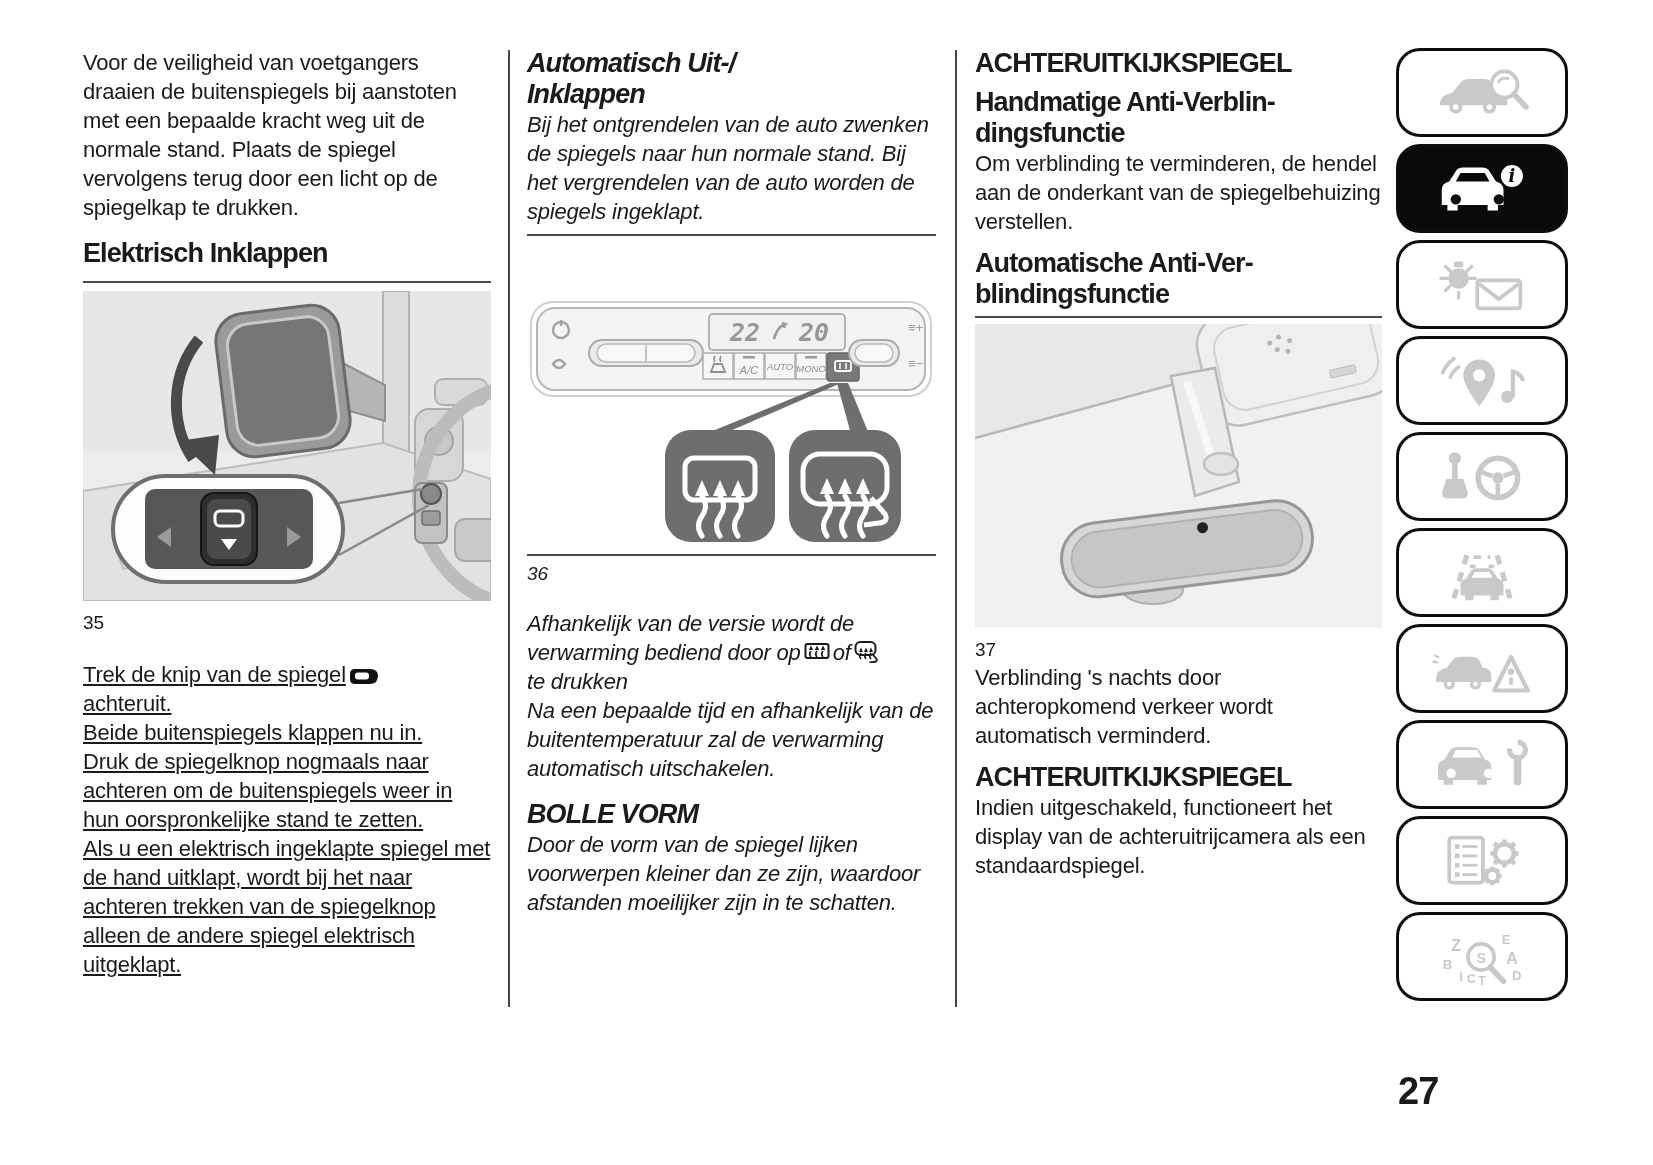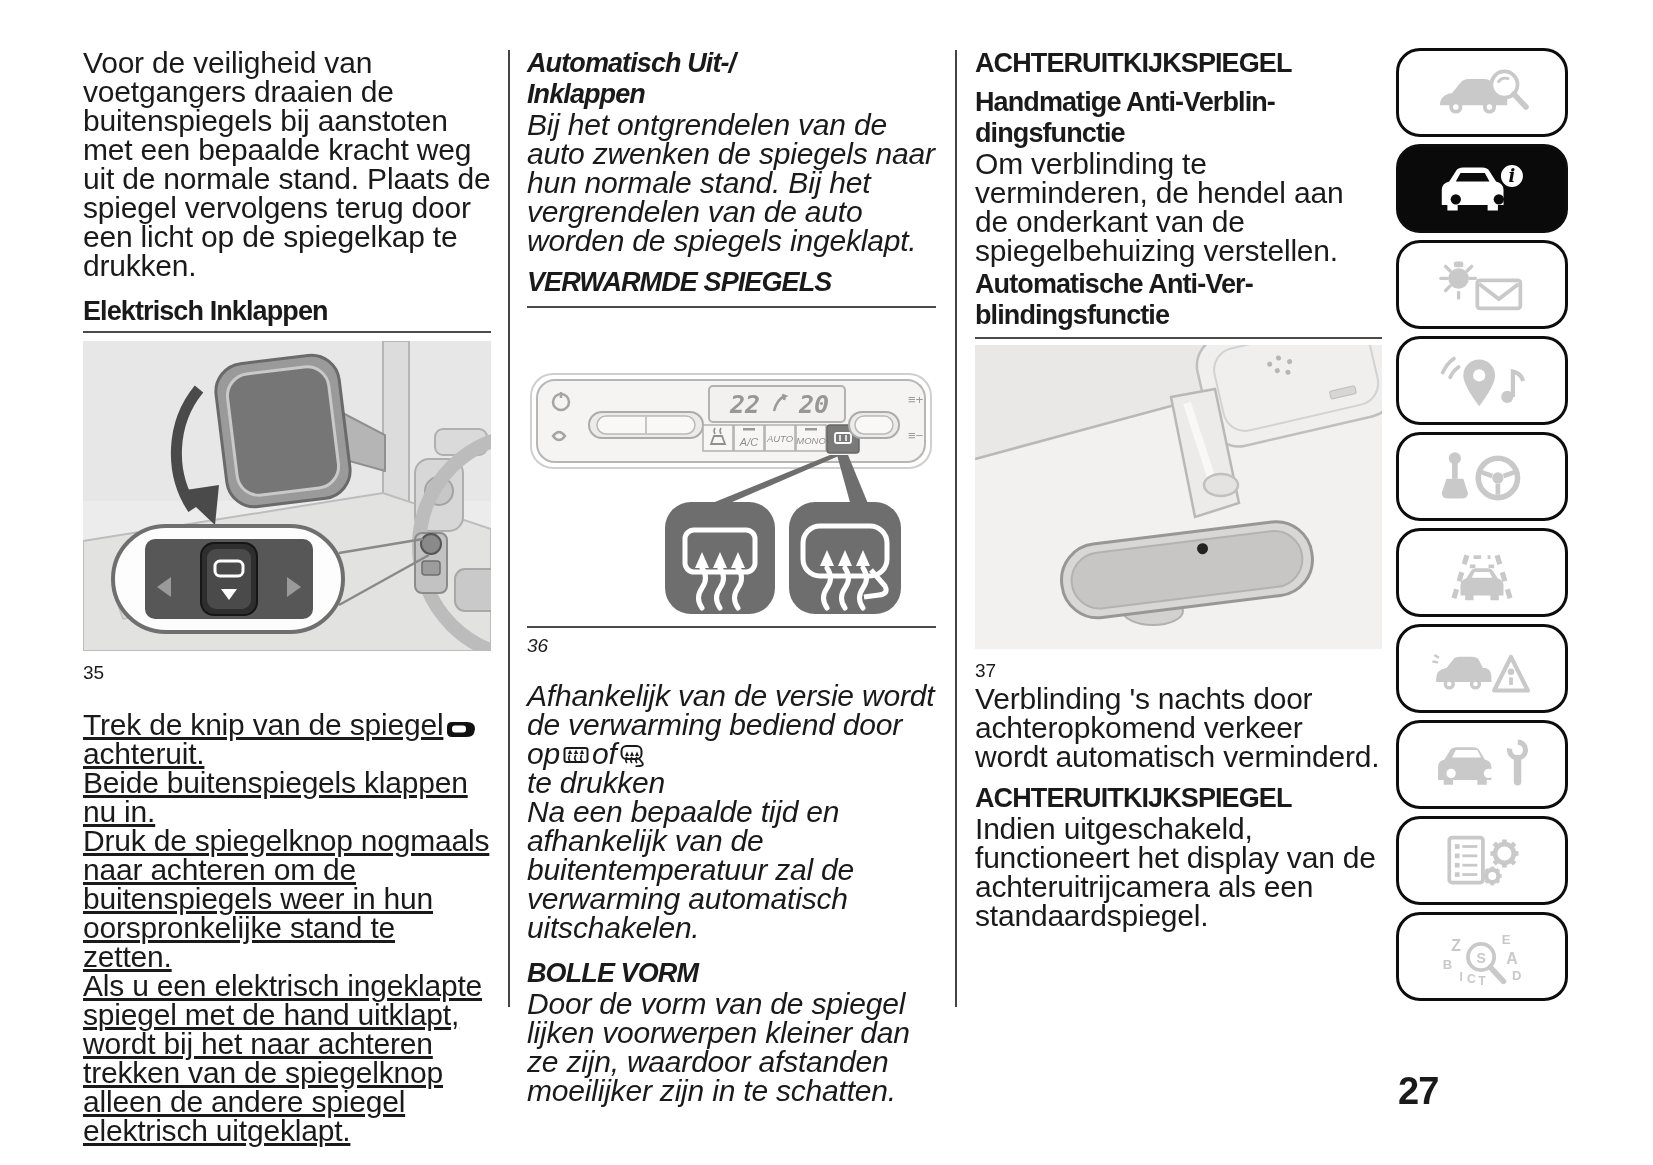--- a/index.html
+++ b/index.html
@@ -7,37 +7,37 @@
     width:1653px;height:1165px;background:#ffffff;position:relative;overflow:hidden;
     font-family:"Liberation Sans", sans-serif;color:#1a1a1a;
   }
   .col{position:absolute;top:48px;}
   #col1{left:83px;width:408px;}
   #col2{left:527px;width:409px;font-style:italic;}
   #col3{left:975px;width:407px;}
   .vdiv{position:absolute;top:50px;width:2px;height:957px;background:#454545;}
   #vdiv1{left:508px;}
   #vdiv2{left:955px;}
-  p.body{font-size:30px;line-height:29px;margin:0;letter-spacing:-0.2px;}
+  p.body{font-size:22px;line-height:29px;margin:0;letter-spacing:-0.2px;}
   .h-section{font-size:27px;font-weight:700;letter-spacing:-0.9px;line-height:31px;margin:0;}
   .rule{height:2px;background:#4a4a4a;border:0;margin:0;}
   .figcap{font-size:19px;line-height:26px;margin-top:5px;}
   .figure{width:100%;display:block;}
   .inline-ic{vertical-align:-3px;margin:0 3px;}
   
   #sidebar{position:absolute;left:1396px;top:48px;width:172px;display:flex;flex-direction:column;gap:7px;}
   .sb-btn{
     --bg:#ffffff;
     height:89px;background:var(--bg);border:3.5px solid #0d0d0d;border-radius:24px;
     display:flex;align-items:center;justify-content:center;color:#c9c9c9;box-sizing:border-box;
   }
   .sb-btn.active{--bg:#0a0a0a;color:#ffffff;}
   .sb-btn svg{width:122px;height:58px;}
   #page-num{position:absolute;left:1398px;top:1070px;font-size:38px;font-weight:700;letter-spacing:-1px;text-align:right;}
-  .mt6{margin-top:6px;}.mt8{margin-top:8px;}.mt10{margin-top:4px;}.mt12{margin-top:12px;}
+  .mt6{margin-top:6px;}.mt8{margin-top:8px;}.mt10{margin-top:12px;}.mt12{margin-top:12px;}
   .mt16{margin-top:16px;}.mt22{margin-top:22px;}.mt24{margin-top:24px;text-decoration:underline;}.mt30{margin-top:30px;}
   .blockline{display:block;}
 </style>
 </head>
 <body>
 
 <div class="page">
 
   <div class="col" id="col1">
     <p class="body">Voor de veiligheid van voetgangers draaien de buitenspiegels bij aanstoten met een bepaalde kracht weg uit de normale stand. Plaats de spiegel vervolgens terug door een licht op de spiegelkap te drukken.</p>
@@ -99,21 +99,20 @@
       <p class="body">Druk de spiegelknop nogmaals naar achteren om de buitenspiegels weer in hun oorspronkelijke stand te zetten.</p>
       <p class="body">Als u een elektrisch ingeklapte spiegel met de hand uitklapt, wordt bij het naar achteren trekken van de spiegelknop alleen de andere spiegel elektrisch uitgeklapt.</p>
     </div>
   </div>
 
   <div class="vdiv" id="vdiv1"></div>
 
   <div class="col" id="col2">
     <h2 class="h-section"><span>Automatisch Uit-/</span><br><span>Inklappen</span></h2>
     <p class="body mt6">Bij het ontgrendelen van de auto zwenken de spiegels naar hun normale stand. Bij het vergrendelen van de auto worden de spiegels ingeklapt.</p>
-    <h2 class="h-section mt12">VERWARMDE SPIEGELS</h2>
     <hr class="rule mt8">
     <div class="figure mt8">
       <svg viewBox="0 0 409 306" width="409" height="306">
         <rect x="0" y="0" width="409" height="306" fill="#ffffff"></rect>
         <rect x="4" y="58" width="400" height="94" rx="22" fill="none" stroke="#cfcfcf" stroke-width="2"></rect>
         <rect x="10" y="64" width="388" height="82" rx="18" fill="#f5f4f3" stroke="#b6b6b6" stroke-width="2"></rect>
 
         <circle cx="34" cy="86" r="8" fill="none" stroke="#a5a5a5" stroke-width="2.5"></circle>
         <path d="M34 76 v6" stroke="#a5a5a5" stroke-width="2.5"></path>
         <path d="M26 120 q6 -8 12 0 q-6 8 -12 0 z" fill="none" stroke="#a5a5a5" stroke-width="2.5"></path>

